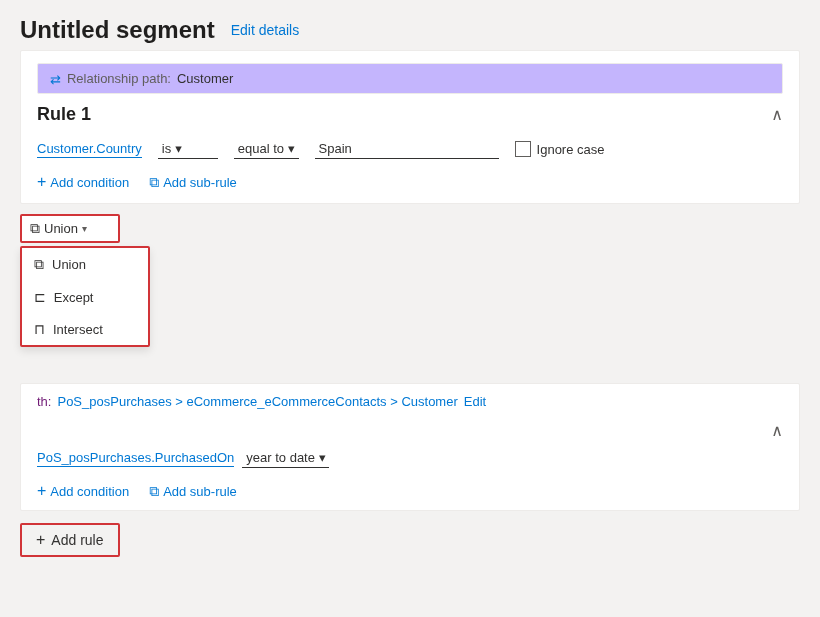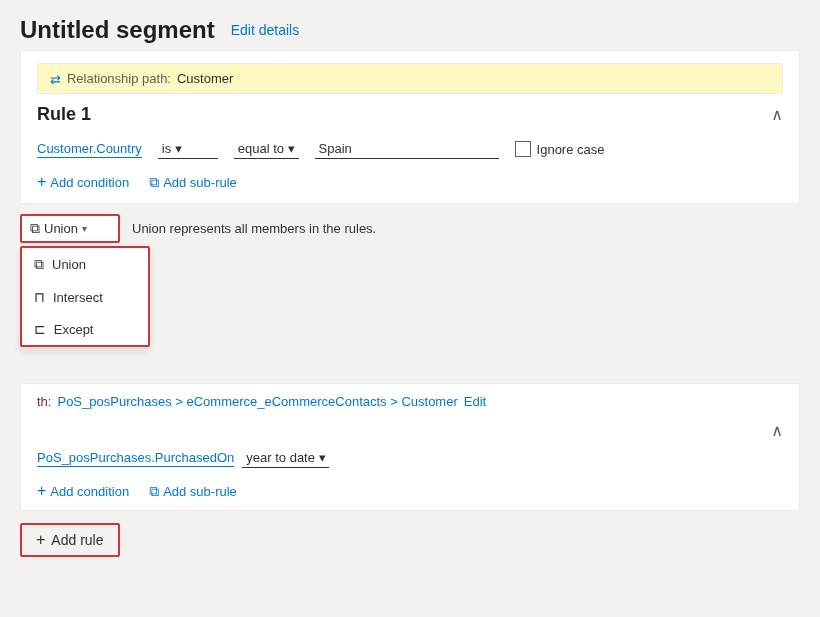--- a/index.html
+++ b/index.html
@@ -43,21 +43,21 @@
       margin-bottom: 10px;
       padding: 12px 16px;
     }
     .relationship-path-bar {
       display: flex;
       align-items: center;
       gap: 6px;
       font-size: 13px;
       color: #605e5c;
       padding: 6px 12px;
-      background: #fef9c3;
+      background: #c4b5fd;
       border: 1px solid #edebe9;
       border-radius: 2px;
       margin-bottom: 10px;
     }
     .relationship-path-icon {
       font-size: 15px;
       color: #0078d4;
     }
     .relationship-label {
       color: #605e5c;
@@ -354,35 +354,34 @@
     </div>
   </div>
 
   <div class="operator-section">
     <div class="operator-row">
       <div class="operator-dropdown">
         <span class="operator-icon union-icon"></span>
         <span class="operator-label">Union</span>
         <span class="operator-arrow">▾</span>
       </div>
-      <span class="operator-description">Union represents all members in the rules.</span>
     </div>
 
     <div class="dropdown-menu">
       <div class="dropdown-menu-item">
         <span class="menu-icon union-icon"></span>
         <span>Union</span>
       </div>
       <div class="dropdown-menu-item">
+        <span class="menu-icon except-icon"></span>
+        <span>Except</span>
+      </div>
+      <div class="dropdown-menu-item">
         <span class="menu-icon intersect-icon"></span>
         <span>Intersect</span>
-      </div>
-      <div class="dropdown-menu-item">
-        <span class="menu-icon except-icon"></span>
-        <span>Except</span>
       </div>
     </div>
   </div>
 
   <div class="rule2-card" style="margin-top: 140px;">
 
     <div class="relationship-path-bar2">
       <span class="rel-path-text">th:</span>
       <span class="rel-path-link">PoS_posPurchases &gt; eCommerce_eCommerceContacts &gt; Customer</span>
       <span class="edit-link">Edit</span>

